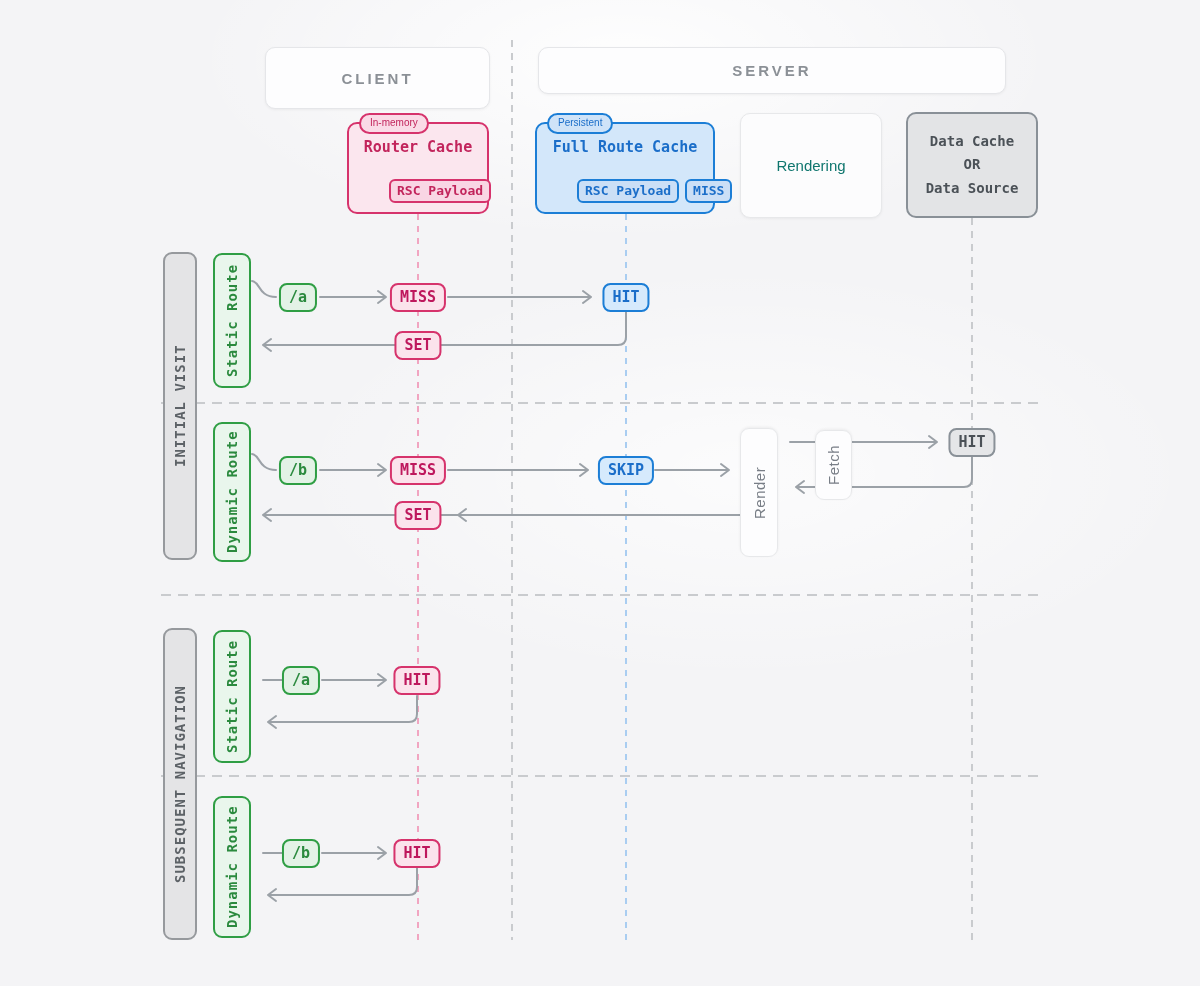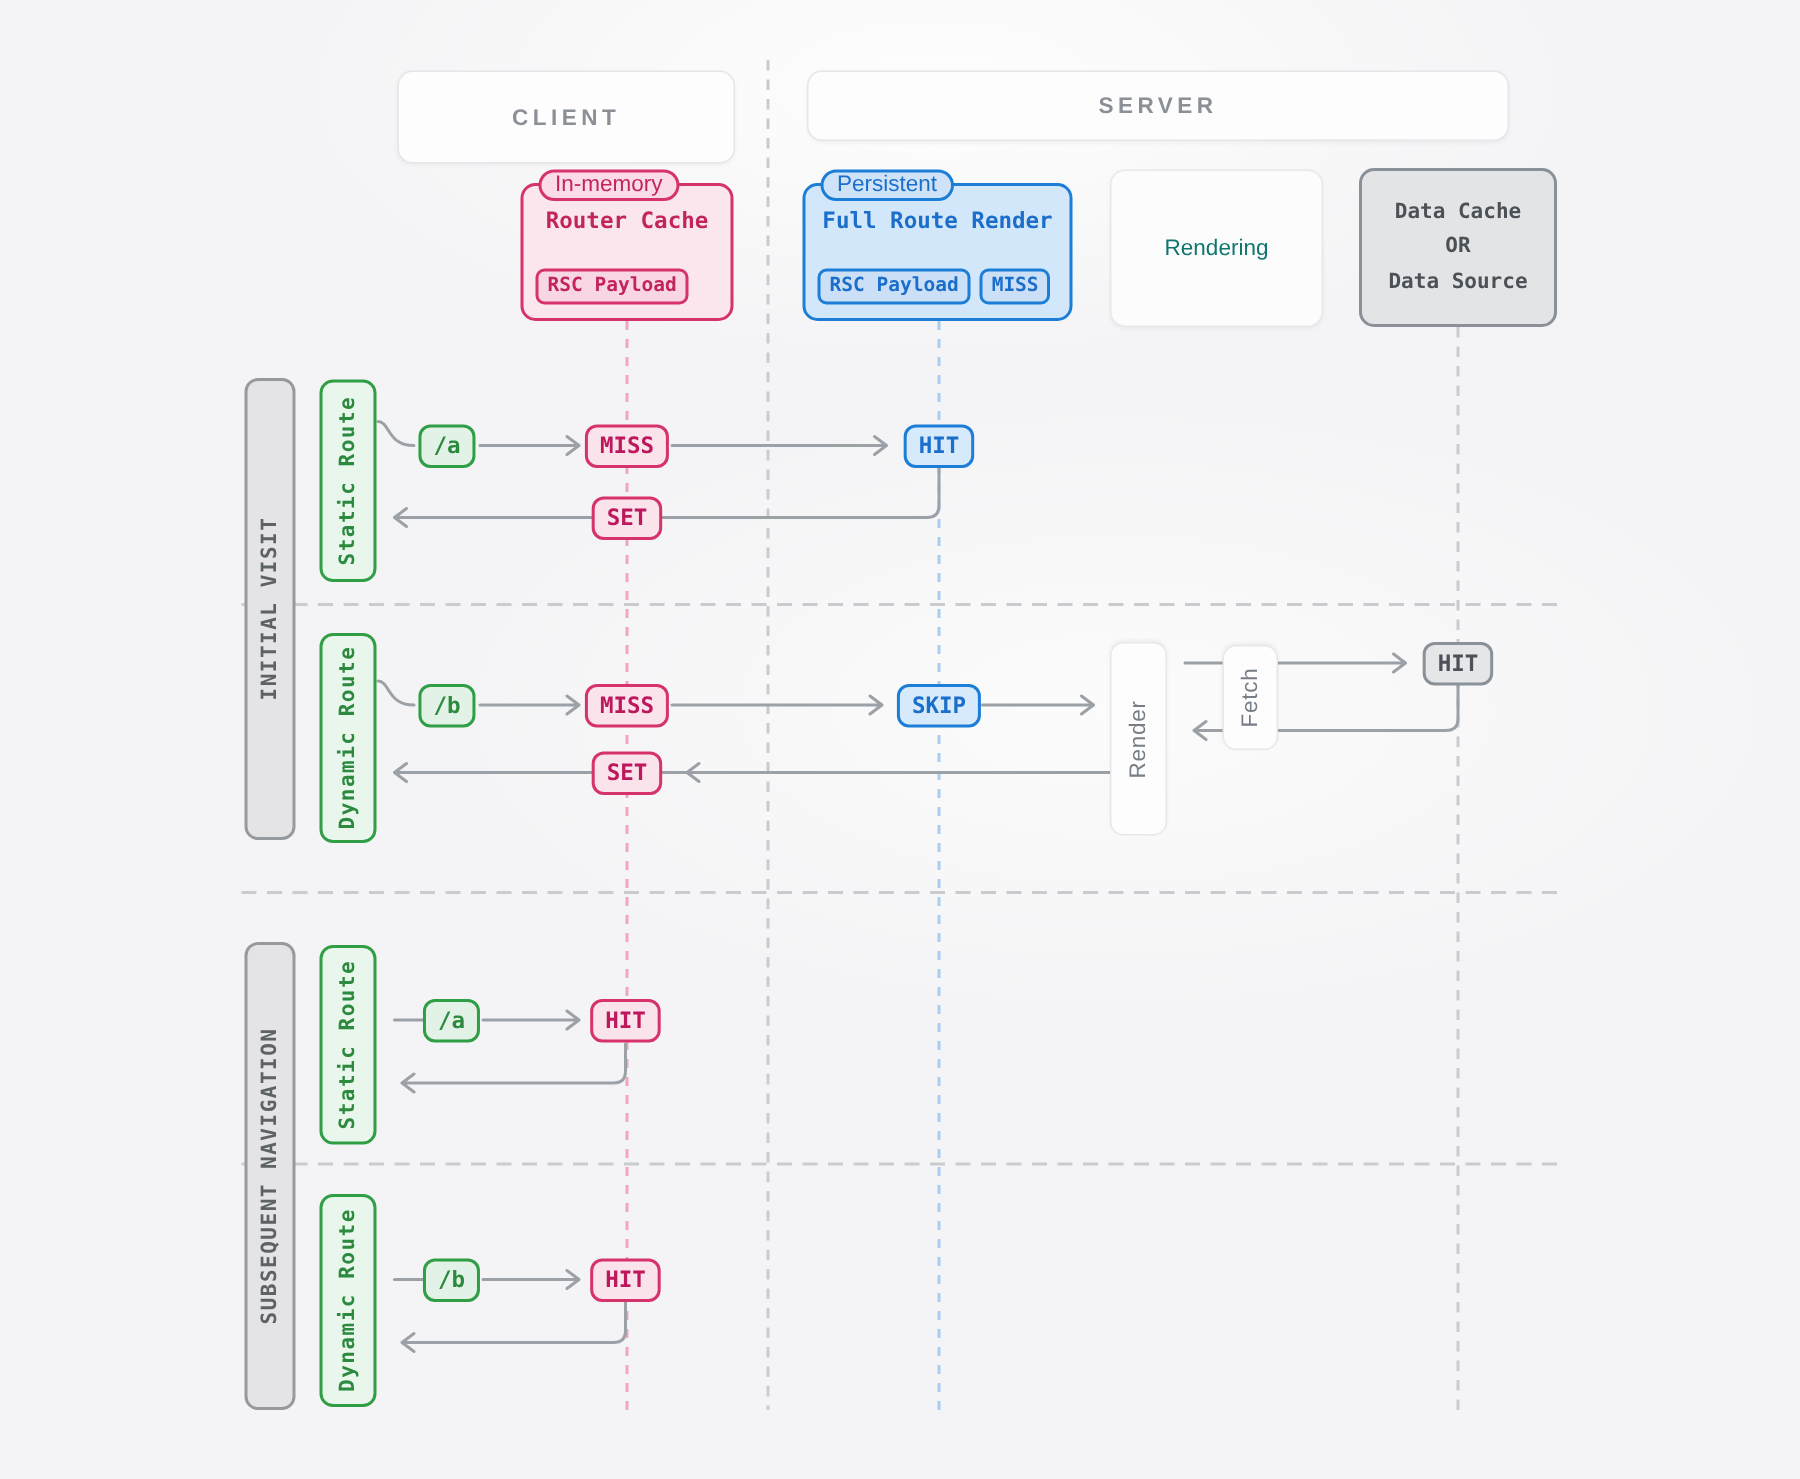--- a/index.html
+++ b/index.html
@@ -26,24 +26,24 @@
 
   
   .cache-box{border:2px solid;border-radius:10px;padding:14px 8px 9px 8px;
     display:flex;flex-direction:column;justify-content:space-between;}
   .cache-box.pink{background:#fbe6ee;border-color:#d6336c;}
   .cache-box.blue{background:#d3e7fa;border-color:#1c7ed6;}
   .cache-title{font-family:"DejaVu Sans Mono",monospace;font-weight:bold;font-size:15px;text-align:center;}
   .cache-box.pink .cache-title{color:#c2255c;}
   .cache-box.blue .cache-title{color:#1b6ec9;}
   .badge{position:absolute;top:-11px;left:10px;border:2px solid;border-radius:999px;
-    font-size:15px;padding:1px 9px 2px 9px;line-height:14px;white-space:nowrap;}
+    font-size:10px;padding:1px 9px 2px 9px;line-height:14px;white-space:nowrap;}
   .badge.pink{background:#fadbe7;border-color:#d6336c;color:#c2255c;}
   .badge.blue{background:#cfe3f8;border-color:#1c7ed6;color:#1b6ec9;}
-  .inner-tags{display:flex;gap:6px;}
+  .inner-tags{display:flex;gap:6px;margin-left:32px;}
   .inner-tag{border:2px solid;border-radius:6px;font-family:"DejaVu Sans Mono",monospace;
     font-weight:bold;font-size:13px;padding:2px 6px;white-space:nowrap;line-height:16px;}
   .inner-tag.pink{background:#f9d6e4;border-color:#d6336c;color:#c2255c;}
   .inner-tag.blue{background:#cbdff6;border-color:#1c7ed6;color:#1b6ec9;}
 
   .plain-box{background:#fcfcfd;border:1px solid #e7e8ea;border-radius:10px;
     box-shadow:0 1px 3px rgba(0,0,0,.05);
     display:flex;align-items:center;justify-content:center;
     color:#0f766e;font-size:15px;font-weight:500;}
   .gray-box{background:#e3e4e6;border:2px solid #899097;border-radius:10px;
@@ -120,21 +120,21 @@
   <div class="abs cache-box pink" style="left:347px;top:122px;width:142px;height:92px;">
     <div class="badge pink">In-memory</div>
     <div class="cache-title">Router Cache</div>
     <div class="inner-tags">
       <span class="inner-tag pink">RSC Payload</span>
     </div>
   </div>
 
   <div class="abs cache-box blue" style="left:535px;top:122px;width:180px;height:92px;">
     <div class="badge blue">Persistent</div>
-    <div class="cache-title">Full Route Render</div>
+    <div class="cache-title">Full Route Cache</div>
     <div class="inner-tags">
       <span class="inner-tag blue">RSC Payload</span>
       <span class="inner-tag blue">MISS</span>
     </div>
   </div>
 
   <div class="abs plain-box" style="left:740px;top:113px;width:142px;height:105px;">
     <span>Rendering</span>
   </div>
 

